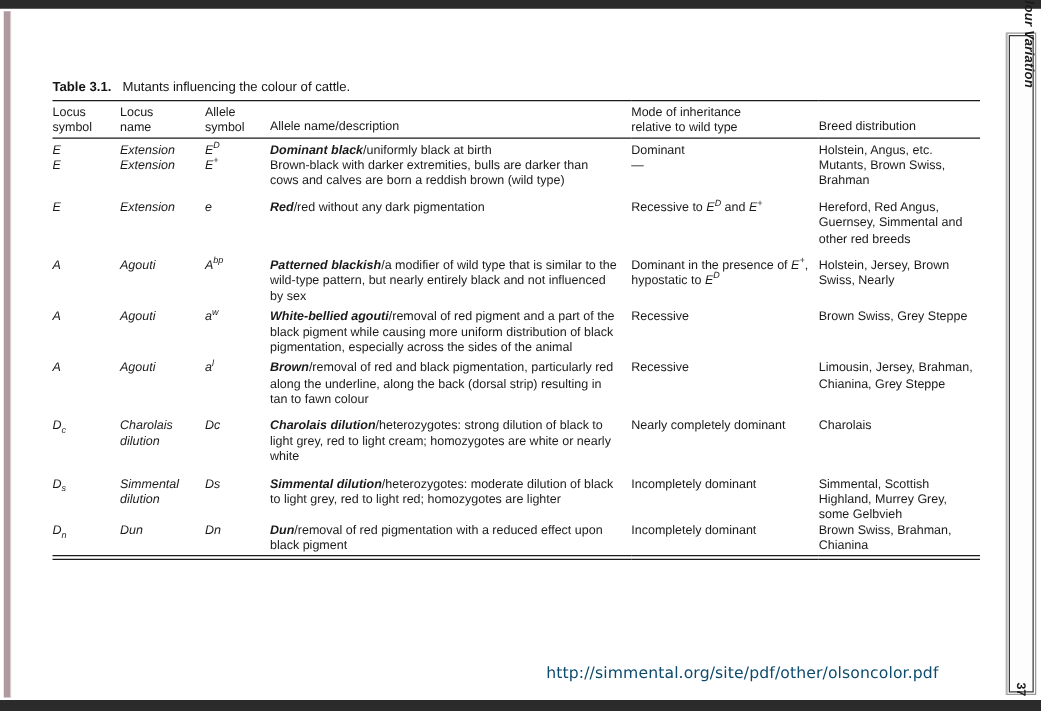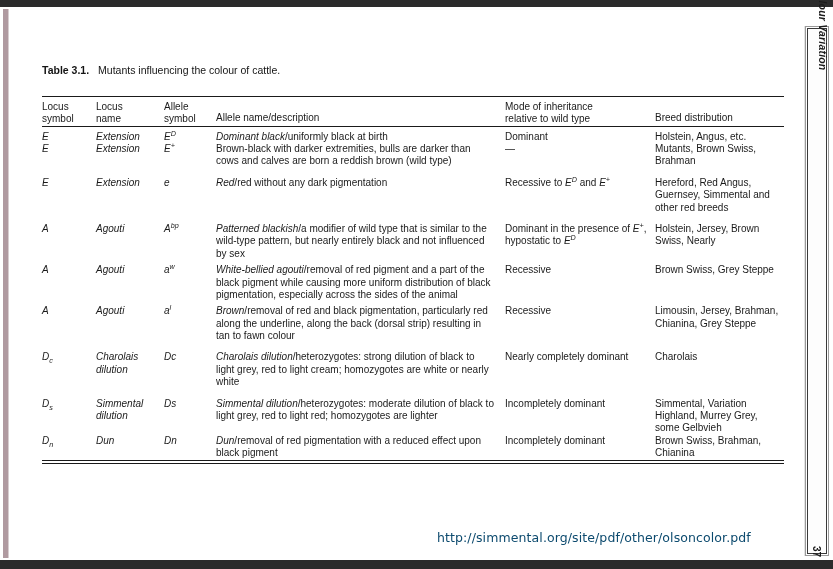--- a/index.html
+++ b/index.html
@@ -97,21 +97,21 @@
   
   .table-wrap {
     position: absolute;
     left: 33px;
     top: 56px;
     width: 742px;
   }
   .caption {
     font-size: 10.5px;
     color: #141414;
-    margin-bottom: 20px;
+    margin-bottom: 4px;
     white-space: nowrap;
   }
   .caption .cap-lead {
     font-weight: bold;
   }
   .caption .cap-text {
     margin-left: 9px;
   }
 
   table.mut {
@@ -147,21 +147,21 @@
   tr.gap td { height: 9px; }
   tr.gap-sm td { height: 4px; }
 
   .c1 { width: 54px; }
   .c2 { width: 68px; }
   .c3 { width: 52px; }
   .c4 { width: 289px; padding-right: 10px !important; }
   .c5 { width: 150px; padding-right: 8px !important; margin-left: 28px; }
   .c6 { width: 129px; }
 
-  .it { font-style: italic; }
+  .it { font-style: italic; font-weight: bold; }
   .sym { font-style: italic; }
   sup, .sup {
     font-size: 0.72em;
     vertical-align: super;
     line-height: 0;
     font-style: italic;
   }
   sub, .sub {
     font-size: 0.72em;
     vertical-align: sub;
@@ -338,21 +338,21 @@
           <tr class="gap">
               <td colspan="6"></td>
             </tr>
 
           <tr class="data">
             <td class="c1 sym"><span>D</span><span class="sub">s</span></td>
             <td class="c2 it">Simmental dilution</td>
             <td class="c3 sym"><span>Ds</span><span class="sup"></span></td>
             <td class="c4"><span class="it">Simmental dilution</span><span>/heterozygotes: moderate dilution of black to light grey, red to light red; homozygotes are lighter</span></td>
             <td class="c5">Incompletely dominant</td>
-            <td class="c6">Simmental, Variation Highland, Murrey Grey, some Gelbvieh</td>
+            <td class="c6">Simmental, Scottish Highland, Murrey Grey, some Gelbvieh</td>
           </tr>
 
           <tr class="data">
             <td class="c1 sym"><span>D</span><span class="sub">n</span></td>
             <td class="c2 it">Dun</td>
             <td class="c3 sym"><span>Dn</span><span class="sup"></span></td>
             <td class="c4"><span class="it">Dun</span><span>/removal of red pigmentation with a reduced effect upon black pigment</span></td>
             <td class="c5">Incompletely dominant</td>
             <td class="c6">Brown Swiss, Brahman, Chianina</td>
           </tr>

